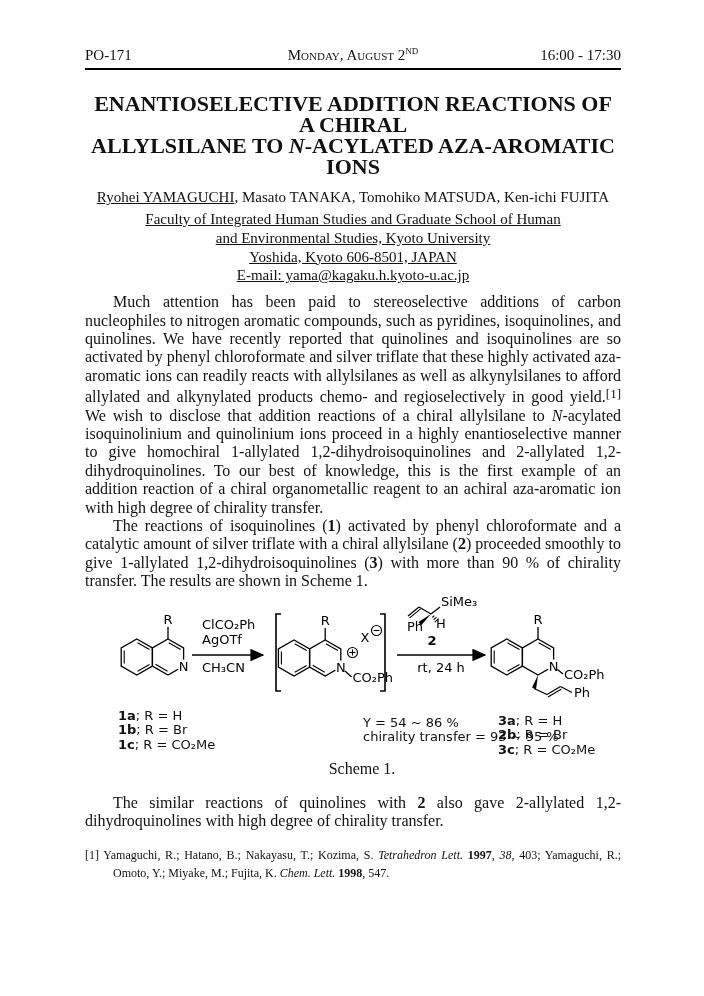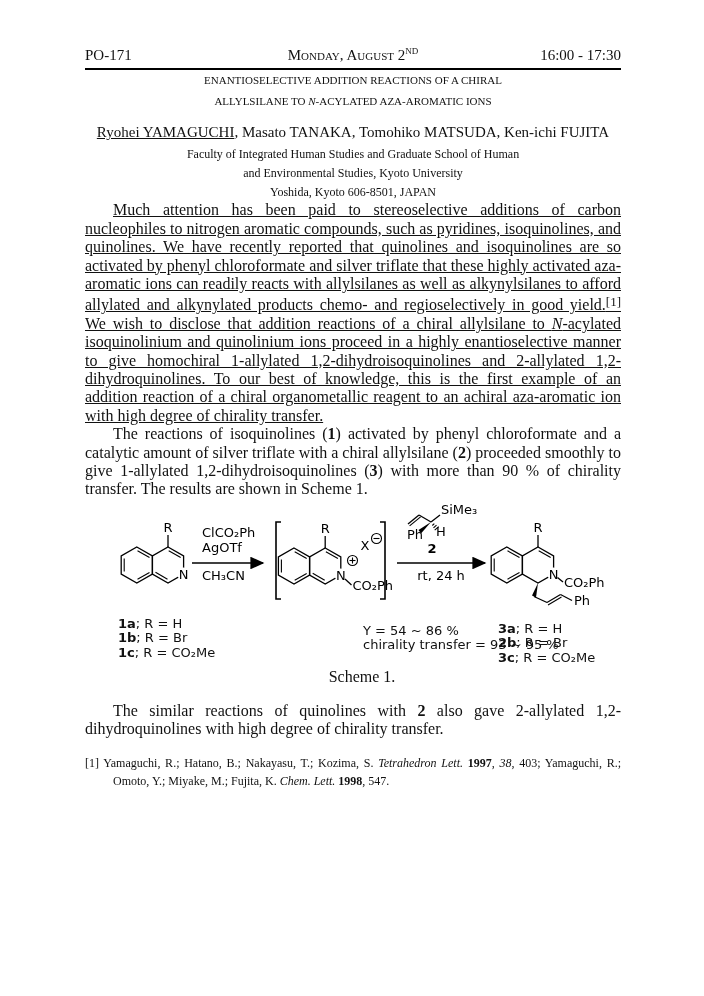--- a/index.html
+++ b/index.html
@@ -7,26 +7,26 @@
        font-family:"Liberation Serif","DejaVu Serif",serif;color:#111;}
   .page{position:absolute;left:85px;top:0;width:536px;}
   
   .hdr{display:flex;align-items:baseline;margin-top:46px;font-size:15px;gap:18px;}
   .hdr .left{width:120px;}
   .hdr .mid{flex:1;text-align:center;font-variant:small-caps;}
   .hdr .mid sup{font-variant:normal;font-size:9px;vertical-align:6px;letter-spacing:0;}
   .hdr .right{width:120px;text-align:right;}
   .rule{border-top:2px solid #000;margin-top:4px;}
   
-  .title{text-align:center;font-weight:normal;font-size:11px;line-height:21px;}
+  .title{margin-top:23px;text-align:center;font-weight:bold;font-size:22px;line-height:21px;}
   .authors{margin-top:12px;text-align:center;font-size:15px;}
-  .affil{margin-top:4px;text-align:center;font-size:12px;line-height:18.8px;}
+  .affil{margin-top:4px;text-align:center;font-size:15px;line-height:18.8px;text-decoration:underline;}
   
   p.body{margin:0;font-size:16px;line-height:18.4px;text-align:justify;text-indent:28px;}
-  p.body.first{text-decoration:underline;}
+  p.body.first{margin-top:8px;}
   .seg-b{font-weight:bold;}
   .seg-i{font-style:italic;}
   .seg-u{text-decoration:underline;}
   .seg-sup{font-size:13px;vertical-align:4px;}
   
   .scheme{position:relative;height:195px;margin-top:3px;}
   .scheme svg{position:absolute;left:-10px;top:-5px;}
   .slabel{position:absolute;font-family:"DejaVu Sans","Liberation Sans",sans-serif;
           font-size:13px;line-height:14.5px;white-space:nowrap;}
   .caption{position:absolute;left:217px;top:166px;width:120px;text-align:center;font-size:16px;}
@@ -60,20 +60,21 @@
     <div>ENANTIOSELECTIVE ADDITION REACTIONS OF A CHIRAL</div>
     <div><span>ALLYLSILANE TO </span><span class="seg-i">N</span><span>-ACYLATED AZA-AROMATIC IONS</span></div>
   </div>
 
   <div class="authors"><span class="seg-u">Ryohei YAMAGUCHI</span><span>, Masato TANAKA, Tomohiko MATSUDA, Ken-ichi FUJITA</span></div>
 
   <div class="affil">
     <div>Faculty of Integrated Human Studies and Graduate School of Human</div>
     <div>and Environmental Studies, Kyoto University</div>
     <div>Yoshida, Kyoto 606-8501, JAPAN</div>
+    <div>E-mail: yama@kagaku.h.kyoto-u.ac.jp</div>
   </div>
 
   <p class="body first"><span>Much attention has been paid to stereoselective additions of carbon nucleophiles to nitrogen aromatic compounds, such as pyridines, isoquinolines, and quinolines.  We have recently reported that quinolines and isoquinolines are so activated by phenyl chloroformate and silver triflate that these highly activated aza-aromatic ions can readily reacts with allylsilanes as well as alkynylsilanes to afford allylated and alkynylated products chemo- and regioselectively in good yield.</span><span class="seg-sup">[1]</span><span>  We wish to disclose that addition reactions of a chiral allylsilane to </span><span class="seg-i">N</span><span>-acylated isoquinolinium and quinolinium ions proceed in a highly enantioselective manner to give homochiral 1-allylated 1,2-dihydroisoquinolines and 2-allylated 1,2-dihydroquinolines. To our best of knowledge, this is the first example of an addition reaction of a chiral organometallic reagent to an achiral aza-aromatic ion with high degree of chirality transfer.</span></p>
   <p class="body"><span>The reactions of isoquinolines (</span><span class="seg-b">1</span><span>) activated by phenyl chloroformate and a catalytic amount of silver triflate with a chiral allylsilane (</span><span class="seg-b">2</span><span>) proceeded smoothly to give 1-allylated 1,2-dihydroisoquinolines (</span><span class="seg-b">3</span><span>) with more than 90 % of chirality transfer.  The results are shown in Scheme 1.</span></p>
 
   <div class="scheme">
     <svg width="600" height="200" viewBox="0 0 600 200">
       <defs>
         <marker id="ah" markerWidth="11" markerHeight="9" refX="9" refY="4.5" orient="auto">
           <path d="M0,0 L10,4.5 L0,9 z" fill="#000"></path>

